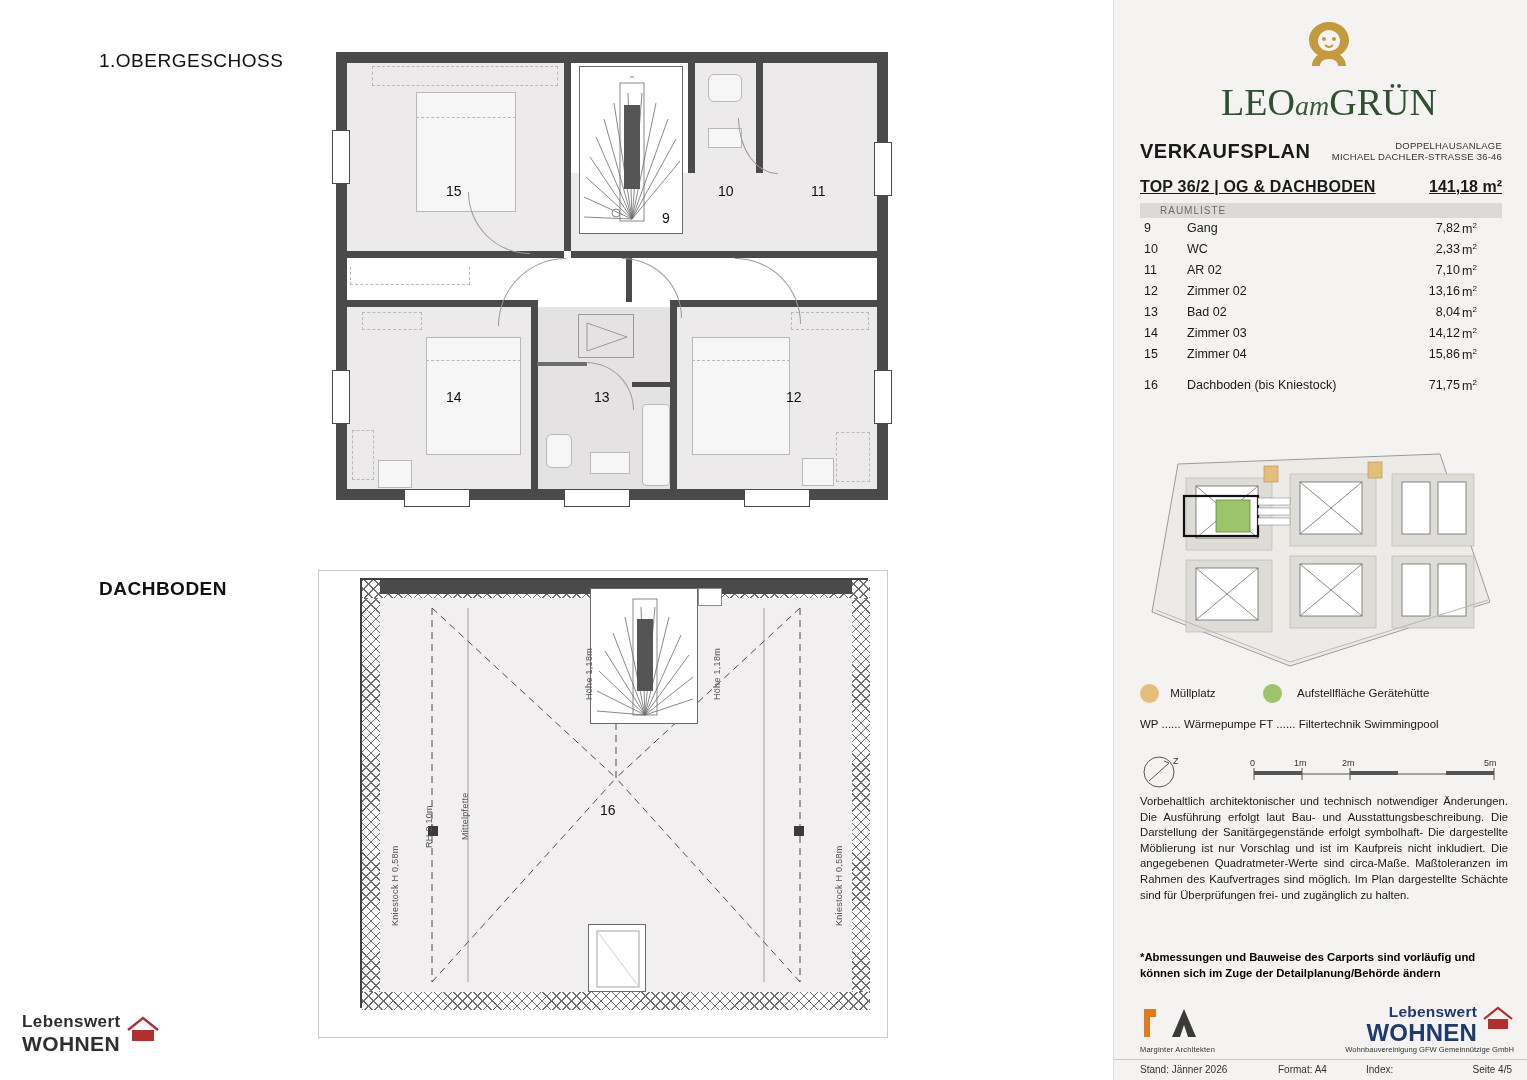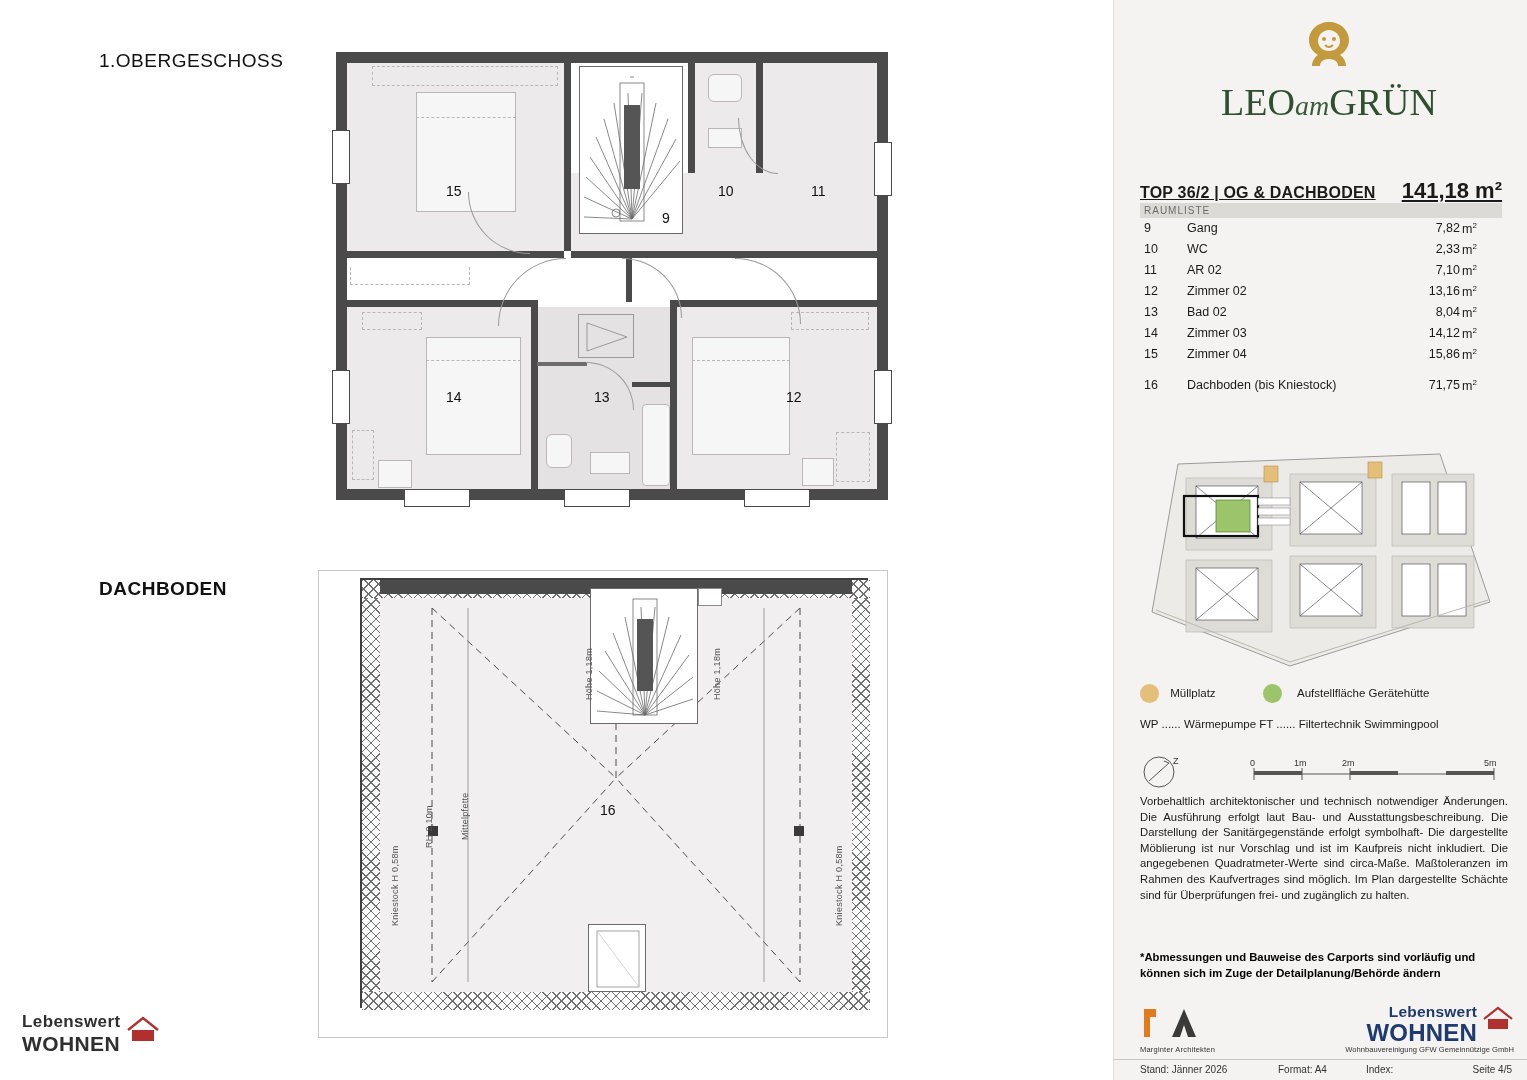--- a/index.html
+++ b/index.html
@@ -104,26 +104,26 @@
   }
   #logo-word .am { font-style:italic; font-size:28px; color:#3a5a3a; }
   #logo-word .gold { color:#2f4f2f; }
   #vk-title { font-size:20px; font-weight:bold; letter-spacing:.5px; color:#1a1a1a; }
   #vk-sub1, #vk-sub2 { font-size:9.5px; color:#333; text-align:right; letter-spacing:.2px;}
   #top-line {
     position:absolute; left:26px; top:178px; width:362px;
     display:flex; justify-content:space-between; align-items:baseline;text-decoration:underline;
   }
   #top-label { font-size:16px; font-weight:bold; letter-spacing:.2px; }
-  #top-area { font-size:22px; font-weight:bold; }
+  #top-area { font-size:16px; font-weight:bold; }
 
   #raumliste-head {
     position:absolute; left:26px; top:203px; width:362px; height:15px;
     background:#dcdad6; font-size:10px; letter-spacing:1px; color:#6b6b6b;
-    padding-left:4px; line-height:15px;
+    padding-left:20px; line-height:15px;
   }
   .room-row {
     position:absolute; left:26px; width:362px; height:21px;
     font-size:12.5px; color:#1a1a1a;
   }
   .room-row .no { position:absolute; left:4px; }
   .room-row .nm { position:absolute; left:47px; }
   .room-row .ar { position:absolute; right:42px; text-align:right; }
   .room-row .un { position:absolute; right:4px; width:36px; }
   .sup { font-size:8px; vertical-align:super; }
@@ -340,20 +340,27 @@
       <svg width="92" height="58" viewBox="0 0 92 58" style="display:block;margin:0 auto 4px auto;">
         <path d="M46 4c-11 0-20 8-20 18 0 7 4 12 9 15-3 2-6 6-6 11h8c0-4 3-7 9-7s9 3 9 7h8c0-5-3-9-6-11 5-3 9-8 9-15 0-10-9-18-20-18z" fill="#c49a3e"></path>
         <path d="M46 12c-6 0-11 5-11 11s5 10 11 10 11-4 11-10-5-11-11-11z" fill="#f4f3f1"></path>
         <circle cx="41" cy="21" r="2" fill="#c49a3e"></circle>
         <circle cx="51" cy="21" r="2" fill="#c49a3e"></circle>
         <path d="M42 27 q4 4 8 0" stroke="#c49a3e" stroke-width="2" fill="none"></path>
       </svg>
       <div id="logo-word"><span class="gold">LEO</span><span class="am">am</span><span class="gold">GRÜN</span></div>
     </div>
 
+    <div style="position:absolute;left:26px;top:140px;width:362px;display:flex;justify-content:space-between;align-items:flex-start;">
+      <div id="vk-title">VERKAUFSPLAN</div>
+      <div style="text-align:right;">
+        <div id="vk-sub1">DOPPELHAUSANLAGE</div>
+        <div id="vk-sub2">MICHAEL DACHLER-STRASSE 36-46</div>
+      </div>
+    </div>
 
     <div id="top-line">
       <div id="top-label">TOP 36/2 | OG &amp; DACHBODEN</div>
       <div id="top-area">141,18 m²</div>
     </div>
 
     <div id="raumliste-head">RAUMLISTE</div>
 
     <div class="room-row" style="top:221px;">
       <span class="no">9</span>

